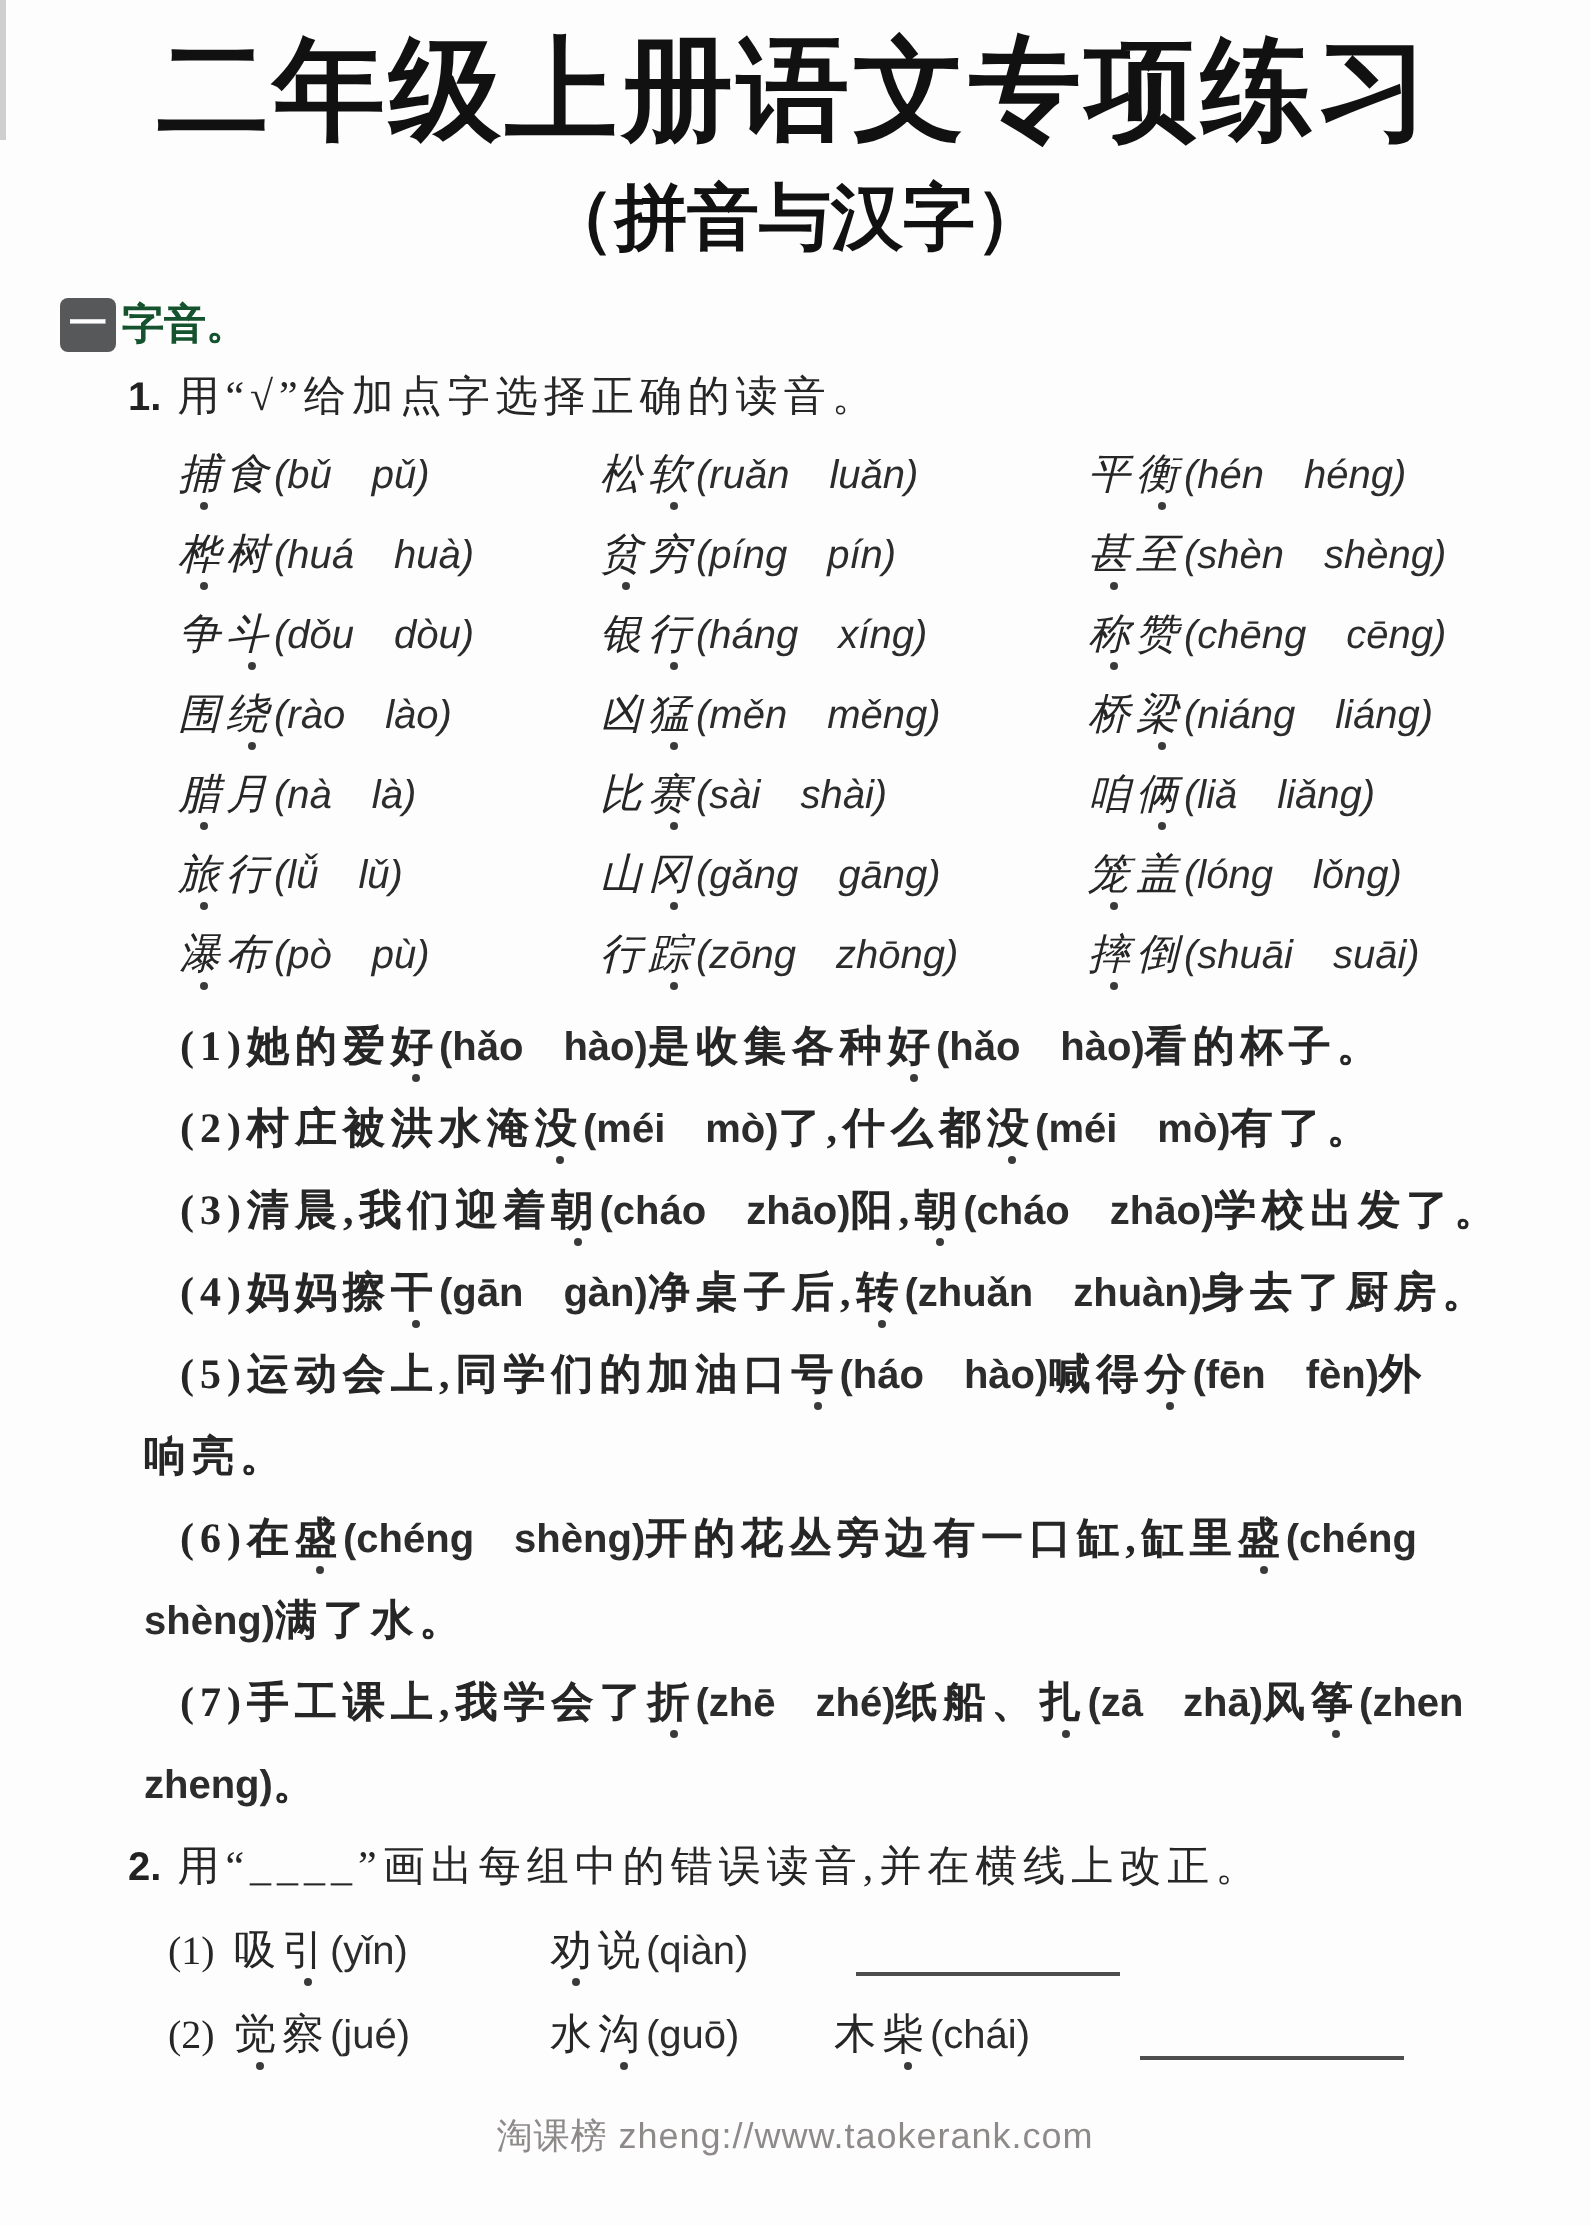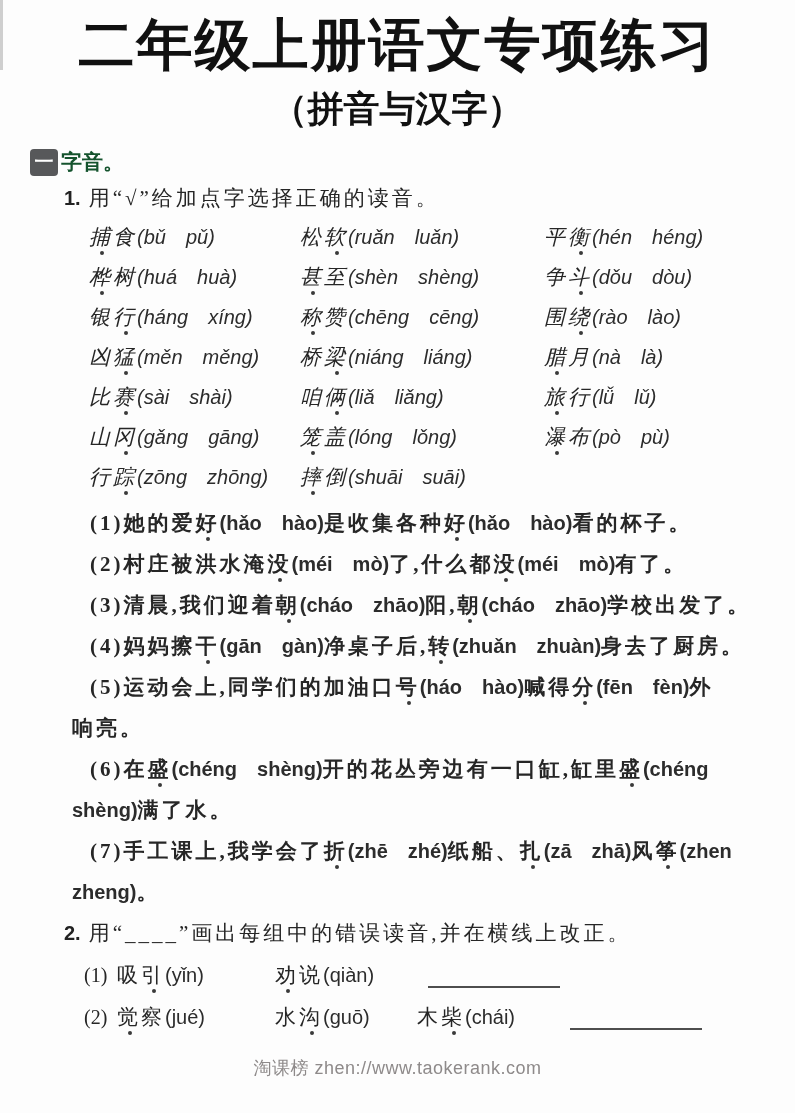--- a/index.html
+++ b/index.html
@@ -141,20 +141,21 @@
 
   <div class="qline">
     <span class="qnum">1.</span><span class="hz">用“√”给加点字选择正确的读音。</span>
   </div>
 
   <div class="wgrid">
     <div class="wcell"><span class="hz"></span><span class="hz dd">捕</span><span class="hz">食</span><span class="py">(bǔ pǔ)</span></div>
     <div class="wcell"><span class="hz">松</span><span class="hz dd">软</span><span class="hz"></span><span class="py">(ruǎn luǎn)</span></div>
     <div class="wcell"><span class="hz">平</span><span class="hz dd">衡</span><span class="hz"></span><span class="py">(hén héng)</span></div>
     <div class="wcell"><span class="hz"></span><span class="hz dd">桦</span><span class="hz">树</span><span class="py">(huá huà)</span></div>
+    <div class="wcell"><span class="hz"></span><span class="hz dd">贫</span><span class="hz">穷</span><span class="py">(píng pín)</span></div>
     <div class="wcell"><span class="hz"></span><span class="hz dd">甚</span><span class="hz">至</span><span class="py">(shèn shèng)</span></div>
     <div class="wcell"><span class="hz">争</span><span class="hz dd">斗</span><span class="hz"></span><span class="py">(dǒu dòu)</span></div>
     <div class="wcell"><span class="hz">银</span><span class="hz dd">行</span><span class="hz"></span><span class="py">(háng xíng)</span></div>
     <div class="wcell"><span class="hz"></span><span class="hz dd">称</span><span class="hz">赞</span><span class="py">(chēng cēng)</span></div>
     <div class="wcell"><span class="hz">围</span><span class="hz dd">绕</span><span class="hz"></span><span class="py">(rào lào)</span></div>
     <div class="wcell"><span class="hz">凶</span><span class="hz dd">猛</span><span class="hz"></span><span class="py">(měn měng)</span></div>
     <div class="wcell"><span class="hz">桥</span><span class="hz dd">梁</span><span class="hz"></span><span class="py">(niáng liáng)</span></div>
     <div class="wcell"><span class="hz"></span><span class="hz dd">腊</span><span class="hz">月</span><span class="py">(nà là)</span></div>
     <div class="wcell"><span class="hz">比</span><span class="hz dd">赛</span><span class="hz"></span><span class="py">(sài shài)</span></div>
     <div class="wcell"><span class="hz">咱</span><span class="hz dd">俩</span><span class="hz"></span><span class="py">(liǎ liǎng)</span></div>
@@ -191,14 +192,14 @@
   </div>
 
   <div class="row2">
     <span class="lab">(2)</span>
     <span class="w1"><span class="hz"></span><span class="hz dd">觉</span><span class="hz">察</span><span class="py">(jué)</span></span>
     <span class="w2"><span class="hz">水</span><span class="hz dd">沟</span><span class="hz"></span><span class="py">(guō)</span></span>
     <span class="w3"><span class="hz">木</span><span class="hz dd">柴</span><span class="hz"></span><span class="py">(chái)</span></span>
     <span class="blank"></span>
   </div>
 
-  <div class="footer">淘课榜 zhen://www.taokerank.com</div>
+  <div class="footer">淘课榜 zheng://www.taokerank.com</div>
 </div>
 
 </body></html>

